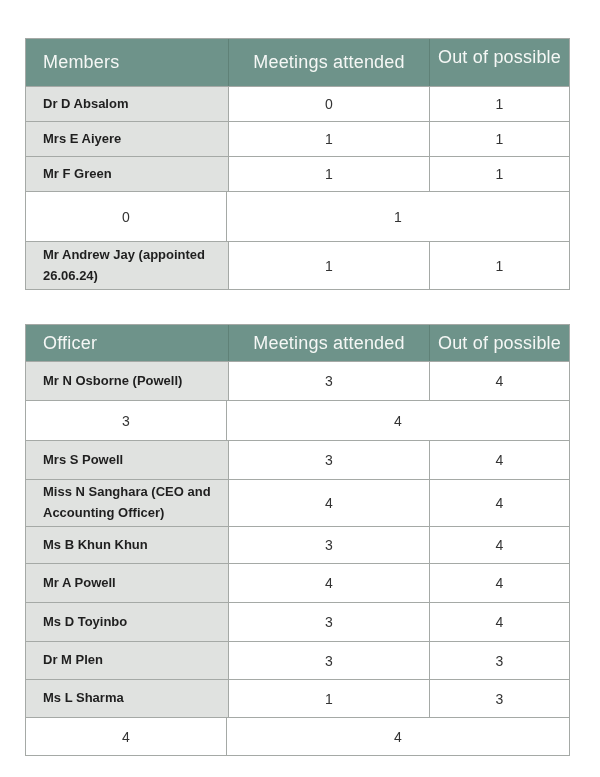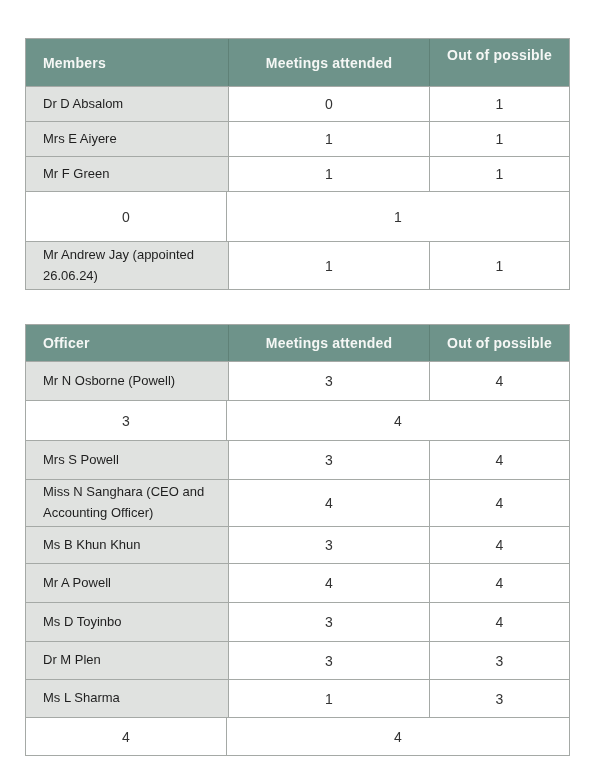--- a/index.html
+++ b/index.html
@@ -31,27 +31,27 @@
   .row{display:flex;width:100%;}
   .row + .row{border-top:1px solid var(--border);}
   .cell{display:flex;align-items:center;}
   .c1{width:203px;flex:none;border-right:1px solid var(--border);padding-left:17px;padding-right:10px;}
   .c2{width:201px;flex:none;border-right:1px solid var(--border);justify-content:center;text-align:right;}
   .c3{flex:1;justify-content:center;text-align:center;}
   .hrow{background:var(--header-bg);}
   .hrow .c1,.hrow .c2{border-right-color:var(--header-divider);}
   .hcell{
     color:var(--header-text);
-    font-weight:700;
-    font-size:14px;
+    font-weight:400;
+    font-size:18px;
     letter-spacing:.2px;
   }
   .raise{align-items:flex-start;padding-top:8px;}
   .name-cell{
-    font-weight:400;
+    font-weight:700;
     font-size:13px;
     color:var(--label-text);
     background:var(--label-bg);
     line-height:1.6;
   }
   .num-cell{
     font-size:14px;
     color:var(--value-text);
     background:var(--body-bg);
   }

